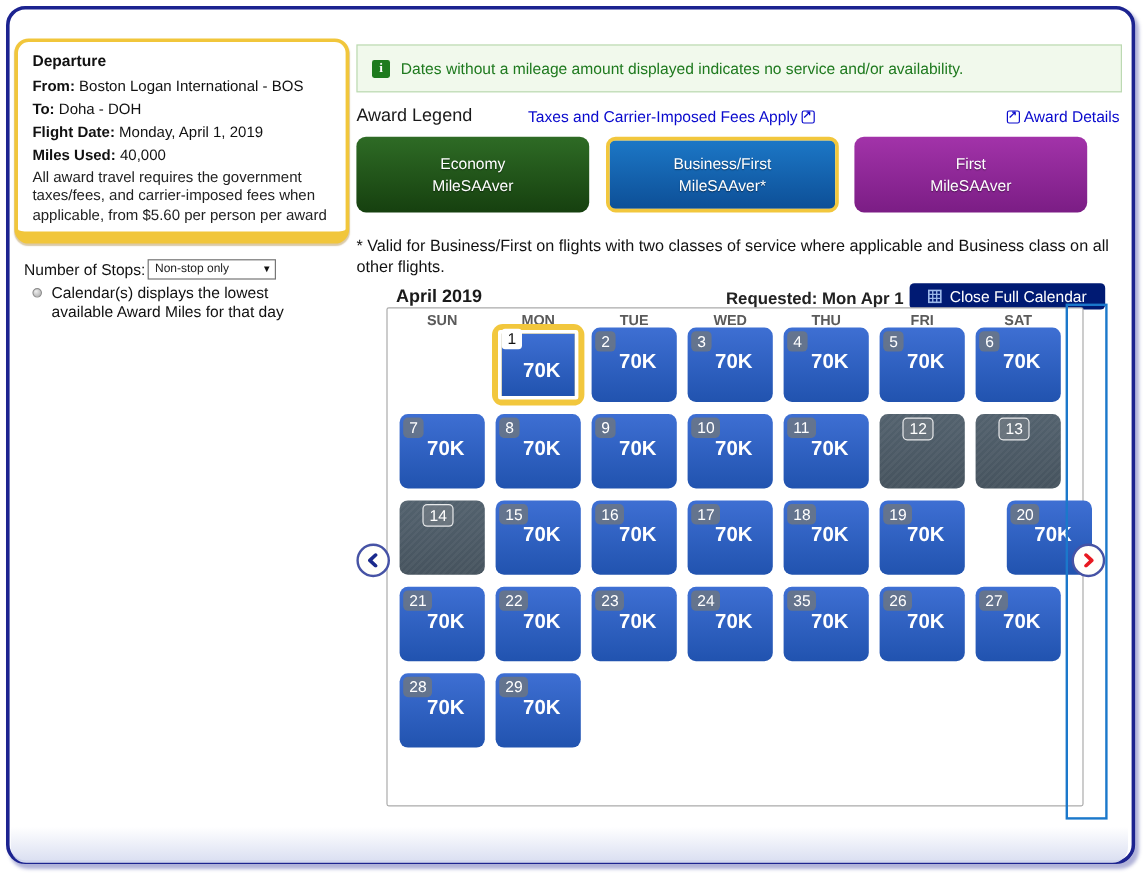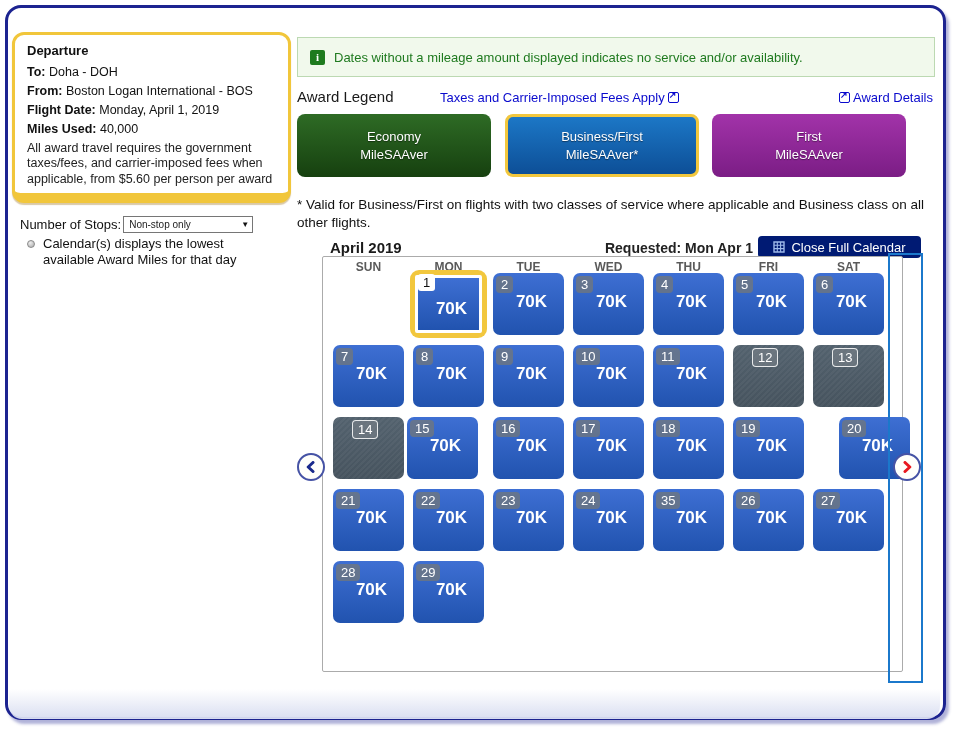--- a/index.html
+++ b/index.html
@@ -20,21 +20,21 @@
            border-radius:12px; box-shadow:0 2px 1px rgba(150,100,0,.35);
            padding:8px 12px 6px 12px; }
   .departure-title { font-size:13px; font-weight:bold; color:#111; margin-bottom:7px; }
   .dep-field { font-size:12.5px; color:#111; margin-bottom:5px; }
   .dep-field b { font-weight:bold; }
   .dep-link-line { font-size:12.5px; font-weight:bold; color:#0a0acd; margin:7px 0 4px 0; cursor:pointer; }
   .dep-note { font-size:12.5px; color:#222; line-height:1.22; }
 
   .stops-row { position:absolute; left:20px; top:216px; font-size:13px; color:#111; display:flex; align-items:center; }
   .stops-select { display:inline-flex; justify-content:space-between; align-items:center;
-           width:130px; height:17px; border:1px solid #767676; background:#fff;
+           width:107px; height:17px; border:1px solid #767676; background:#fff;
            font-size:10px; color:#222; padding:0 3px 0 5px; margin-left:2px; cursor:pointer; }
   .stops-caret { font-size:8px; color:#111; }
   .bullet-row { position:absolute; left:27px; top:236px; width:232px; display:flex; gap:8px; }
   .bullet-dot { flex:0 0 8px; width:8px; height:8px; margin-top:4px; border-radius:50%;
            border:1px solid #8a8a8a; background:radial-gradient(circle at 35% 30%, #eee, #a9a9a9); }
   .bullet-text { font-size:13px; color:#111; line-height:1.25; }
 
   
   .info-banner { position:absolute; left:297px; top:37px; width:638px; height:40px;
            background:#f1f9ec; border:1px solid #bcd9b2; display:flex; align-items:center;
@@ -101,26 +101,26 @@
 </head>
 <body>
 
 <div class="page">
   <div class="frame"></div>
   <div class="bottom-fade"></div>
 
   <div class="departure-box">
     <div class="departure-title">Departure</div>
     <div class="dep-field">
+      <b>From:</b>
+      <span>Boston Logan International - BOS</span>
+    </div>
+    <div class="dep-field">
       <b>To:</b>
       <span>Doha - DOH</span>
-    </div>
-    <div class="dep-field">
-      <b>From:</b>
-      <span>Boston Logan International - BOS</span>
     </div>
     <div class="dep-field">
       <b>Flight Date:</b>
       <span>Monday, April 1, 2019</span>
     </div>
     <div class="dep-field">
       <b>Miles Used:</b>
       <span>40,000</span>
     </div>
     <div class="dep-note">All award travel requires the government taxes/fees, and carrier-imposed fees when applicable, from $5.60 per person per award</div>
@@ -232,21 +232,21 @@
       </div>
       <div class="day-tile unavailable" style="left: 410px; top: 88px;">
         <span class="day-badge">12</span>
       </div>
       <div class="day-tile unavailable" style="left: 490px; top: 88px;">
         <span class="day-badge">13</span>
       </div>
       <div class="day-tile unavailable" style="left: 10px; top: 160px;">
         <span class="day-badge">14</span>
       </div>
-      <div class="day-tile available" style="left: 84px; top: 160px;">
+      <div class="day-tile available" style="left: 90px; top: 160px;">
         <span class="day-badge">15</span>
         <div class="day-price">70K</div>
       </div>
       <div class="day-tile available" style="left: 170px; top: 160px;">
         <span class="day-badge">16</span>
         <div class="day-price">70K</div>
       </div>
       <div class="day-tile available" style="left: 250px; top: 160px;">
         <span class="day-badge">17</span>
         <div class="day-price">70K</div>

